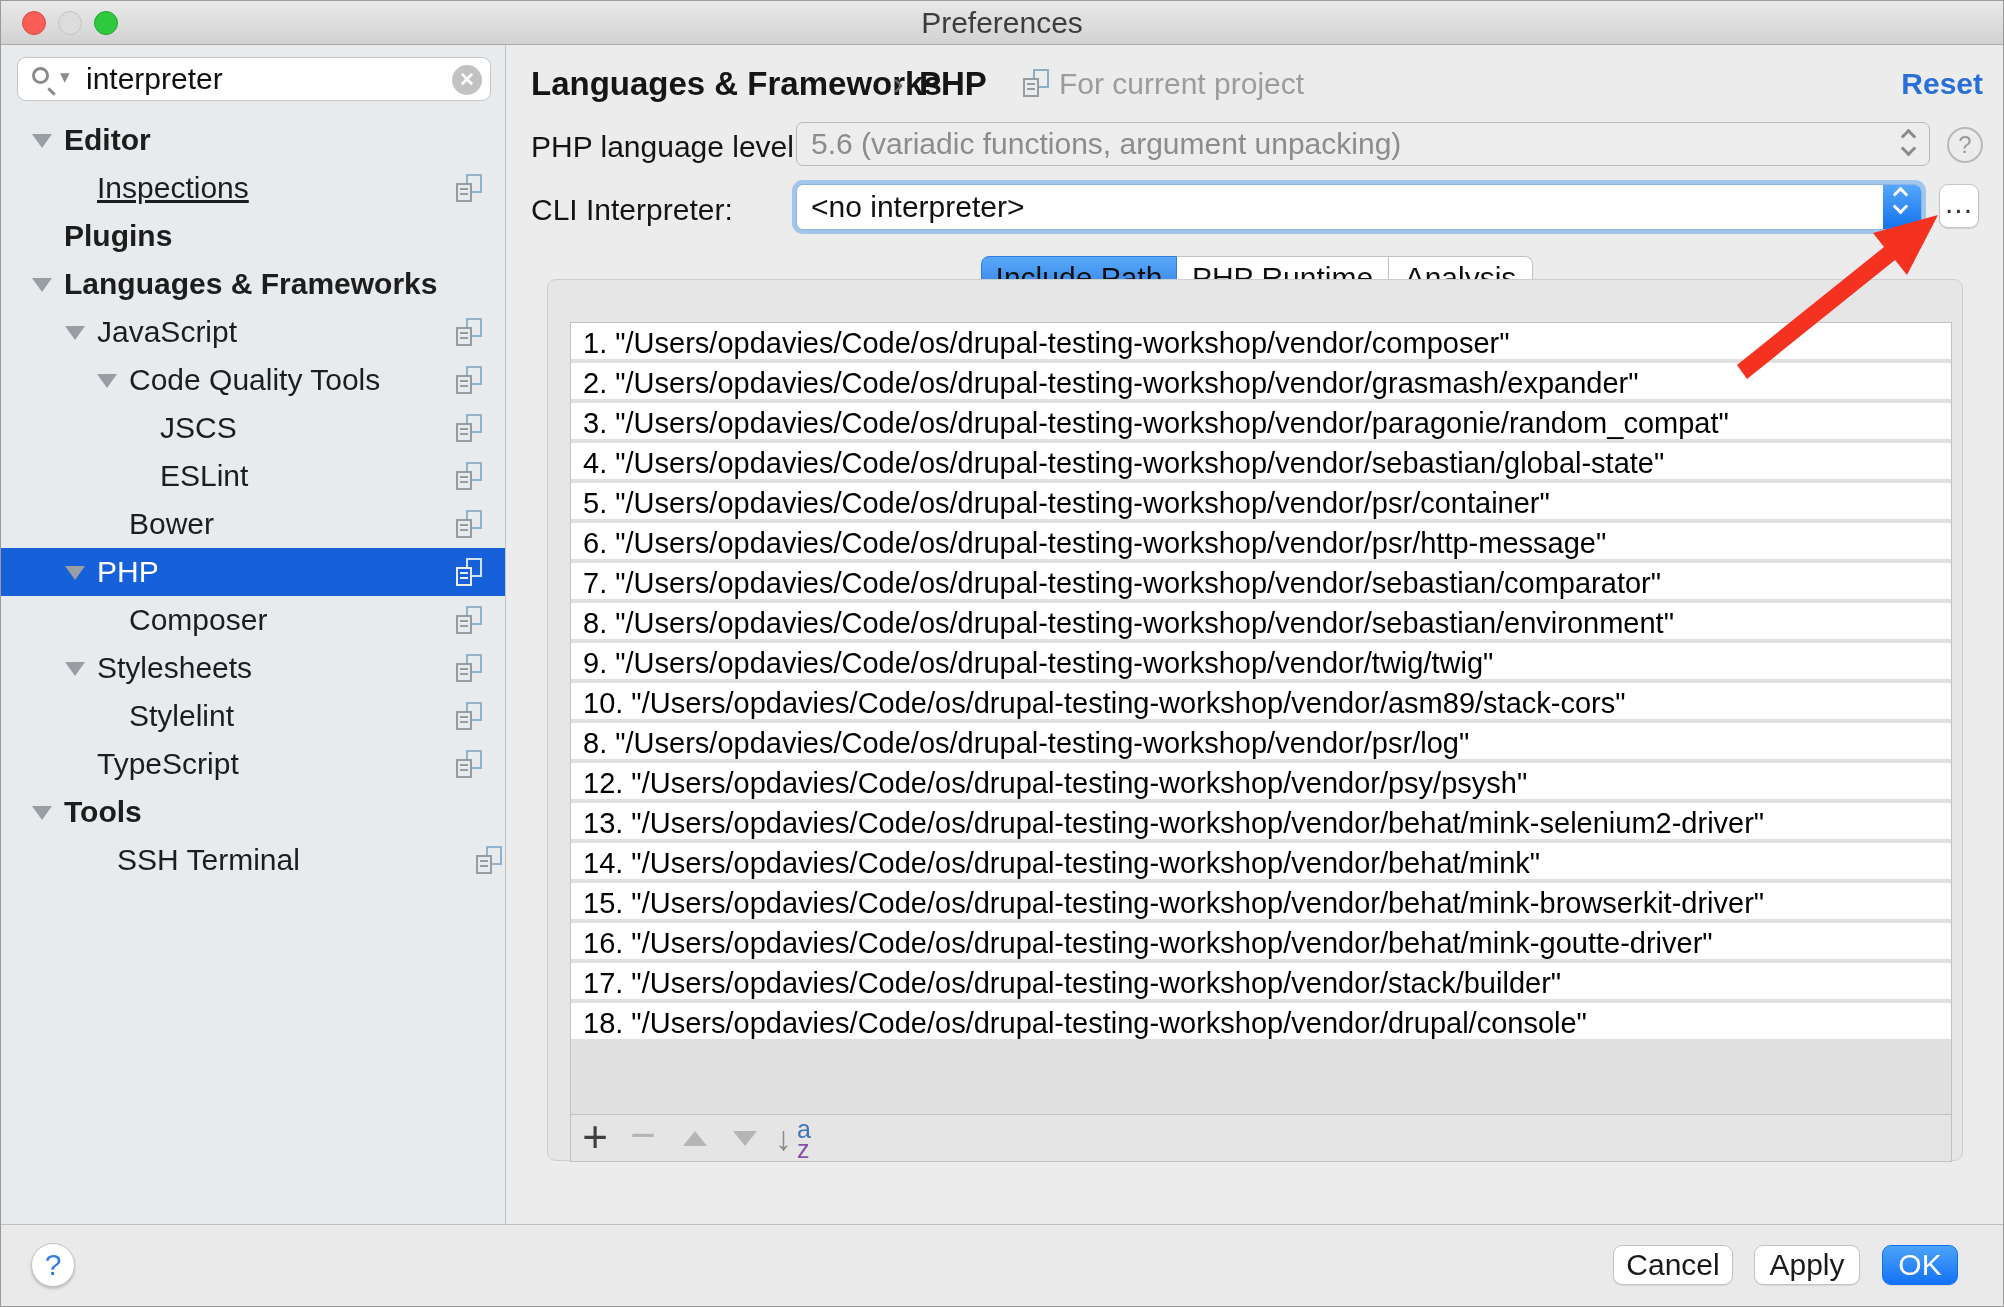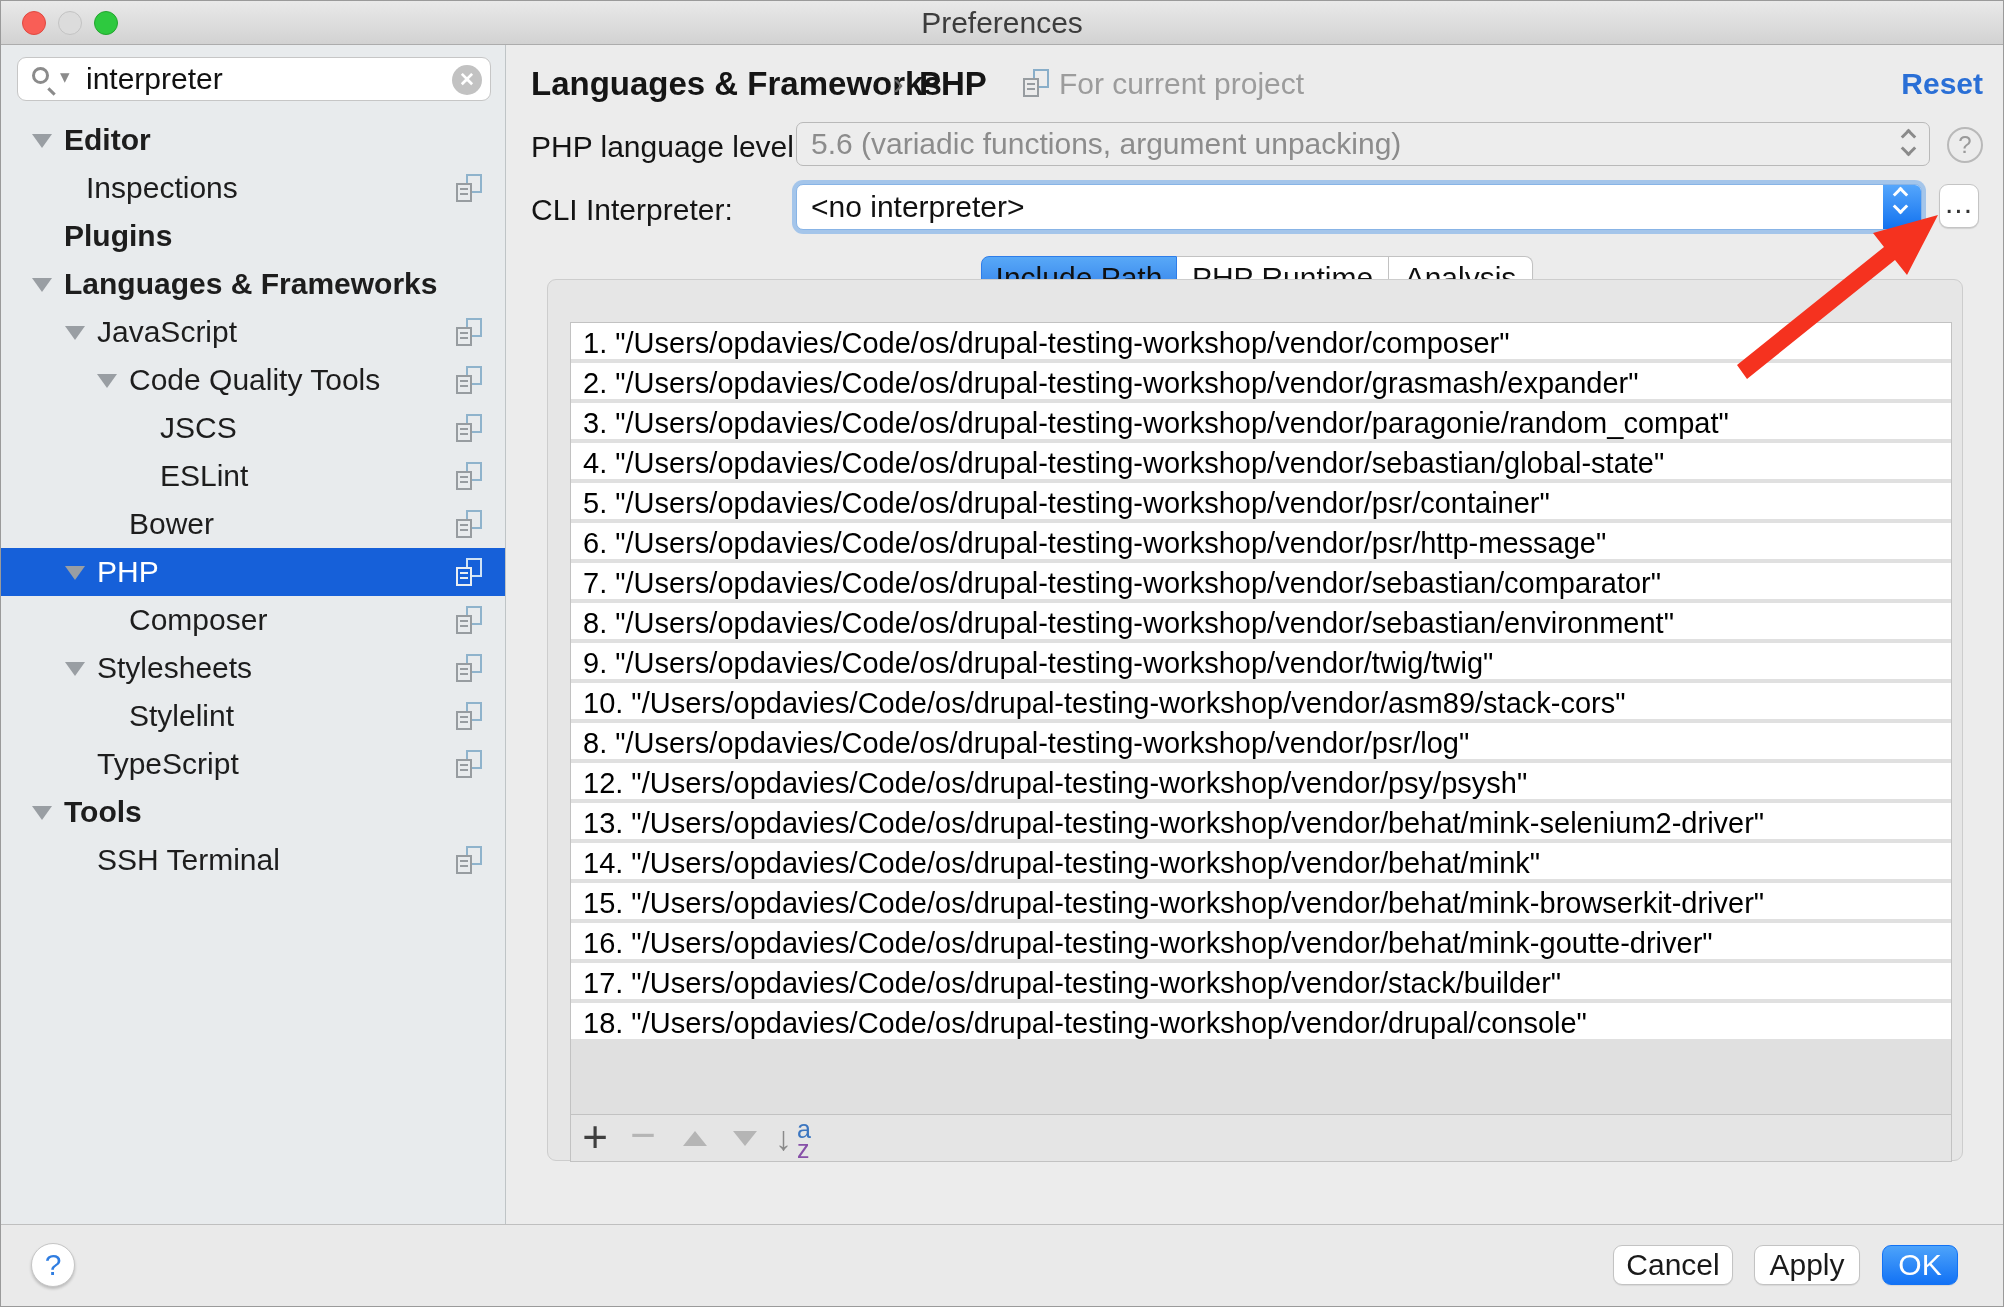--- a/index.html
+++ b/index.html
@@ -136,21 +136,21 @@
       <span class="mag-caret">▾</span>
       <input value="interpreter" style="">
       <span class="clear-btn">✕</span>
     </div>
     <div class="tree" id="tree">
         <div class="tree-row bold" style="top: 15px;">
           <span class="tri" style="left: 31px;"></span>
           <span class="lbl" style="left: 63px;">Editor</span>
         </div>
         <div class="tree-row" style="top: 63px;">
-          <span class="lbl" style="left: 85px;">Inspections</span>
+          <span class="lbl" style="left: 96px; text-decoration: underline;">Inspections</span>
           <span class="ovr" style="left: 455px; top: 10px;">
             <span class="back"></span>
             <span class="front">
               <i class="l1"></i>
               <i class="l2"></i>
             </span>
           </span>
         </div>
         <div class="tree-row bold" style="top: 111px;">
           <span class="lbl" style="left: 63px;">Plugins</span>
@@ -260,21 +260,21 @@
         <div class="tree-row" style="top: 639px;">
           <span class="lbl" style="left: 96px;">TypeScript</span>
           <span class="ovr" style="left: 455px; top: 10px;">
             <span class="back"></span>
             <span class="front">
               <i class="l1"></i>
               <i class="l2"></i>
             </span>
           </span>
         </div>
-        <div class="tree-row" style="top: 735px;">
+        <div class="tree-row" style="top: 735px; margin-left: 20px;">
           <span class="lbl" style="left: 96px;">SSH Terminal</span>
           <span class="ovr" style="left: 455px; top: 10px;">
             <span class="back"></span>
             <span class="front">
               <i class="l1"></i>
               <i class="l2"></i>
             </span>
           </span>
         </div>
       </div>

